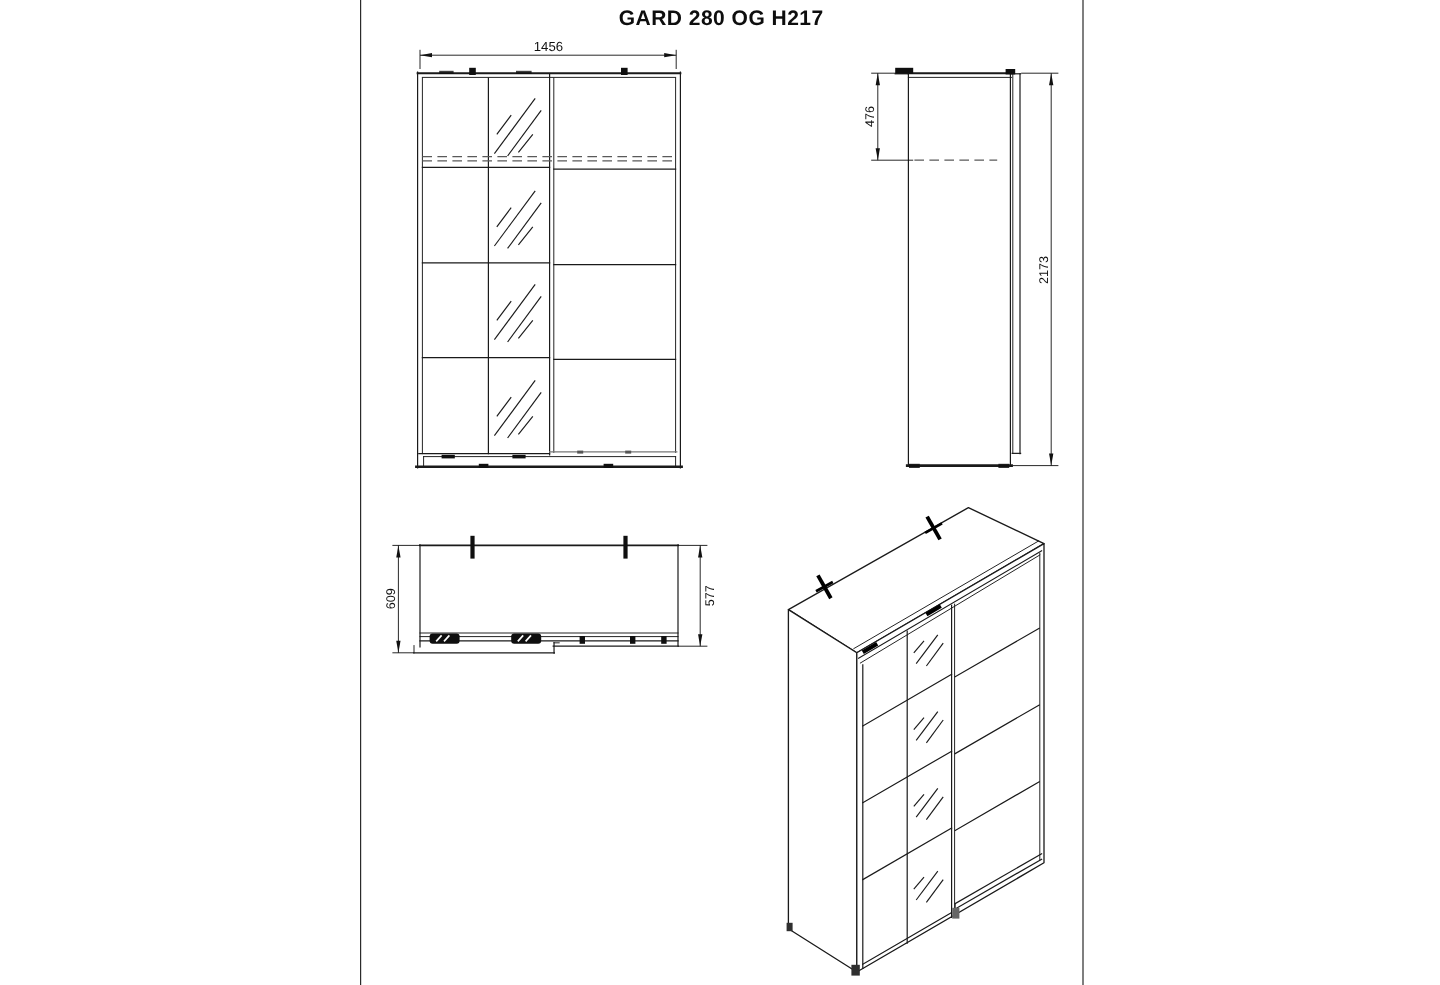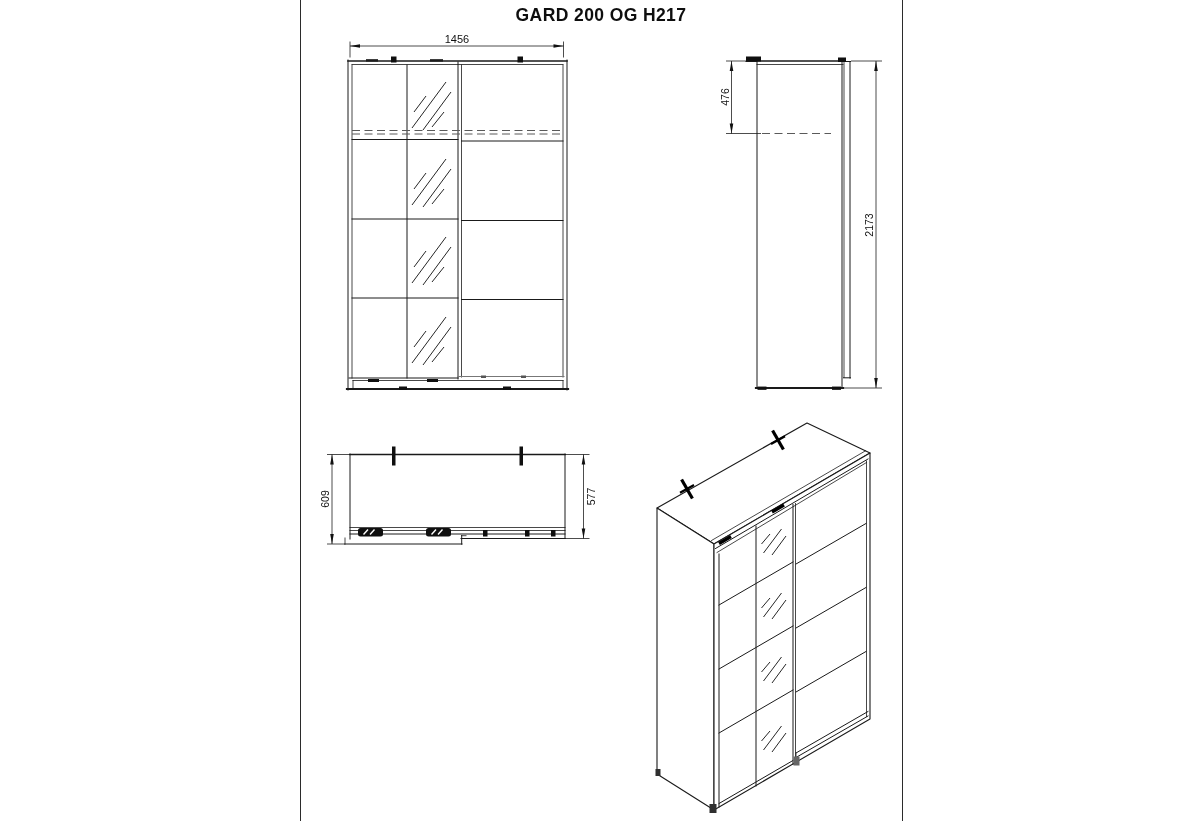--- a/index.html
+++ b/index.html
@@ -23,21 +23,21 @@
   .arr{fill:#111;stroke:none;}
   text.dim{font:10.5px "Liberation Sans",sans-serif;fill:#111;}
   text.dimw{font:11px "Liberation Sans",sans-serif;fill:#111;}
   .face{fill:#fff;stroke:#1a1a1a;stroke-width:1.1;stroke-linejoin:round;}
 </style>
 </head>
 <body>
 
 <div class="sheet">
   <div class="frame"></div>
-  <div class="title">GARD 200 OG H217</div>
+  <div class="title">GARD 280 OG H217</div>
 
   <svg width="1200" height="821" viewBox="0 0 1200 821">
 
     <g>
       <g>
         <line class="ln thk" x1="348" y1="61" x2="567" y2="61"></line>
         <line class="ln" x1="348" y1="60" x2="348" y2="390"></line>
         <line class="ln" x1="567" y1="60" x2="567" y2="390"></line>
         <line class="ln b2" x1="347" y1="389" x2="568" y2="389"></line>
         <line class="ln thn" x1="352" y1="64.5" x2="563" y2="64.5"></line>

